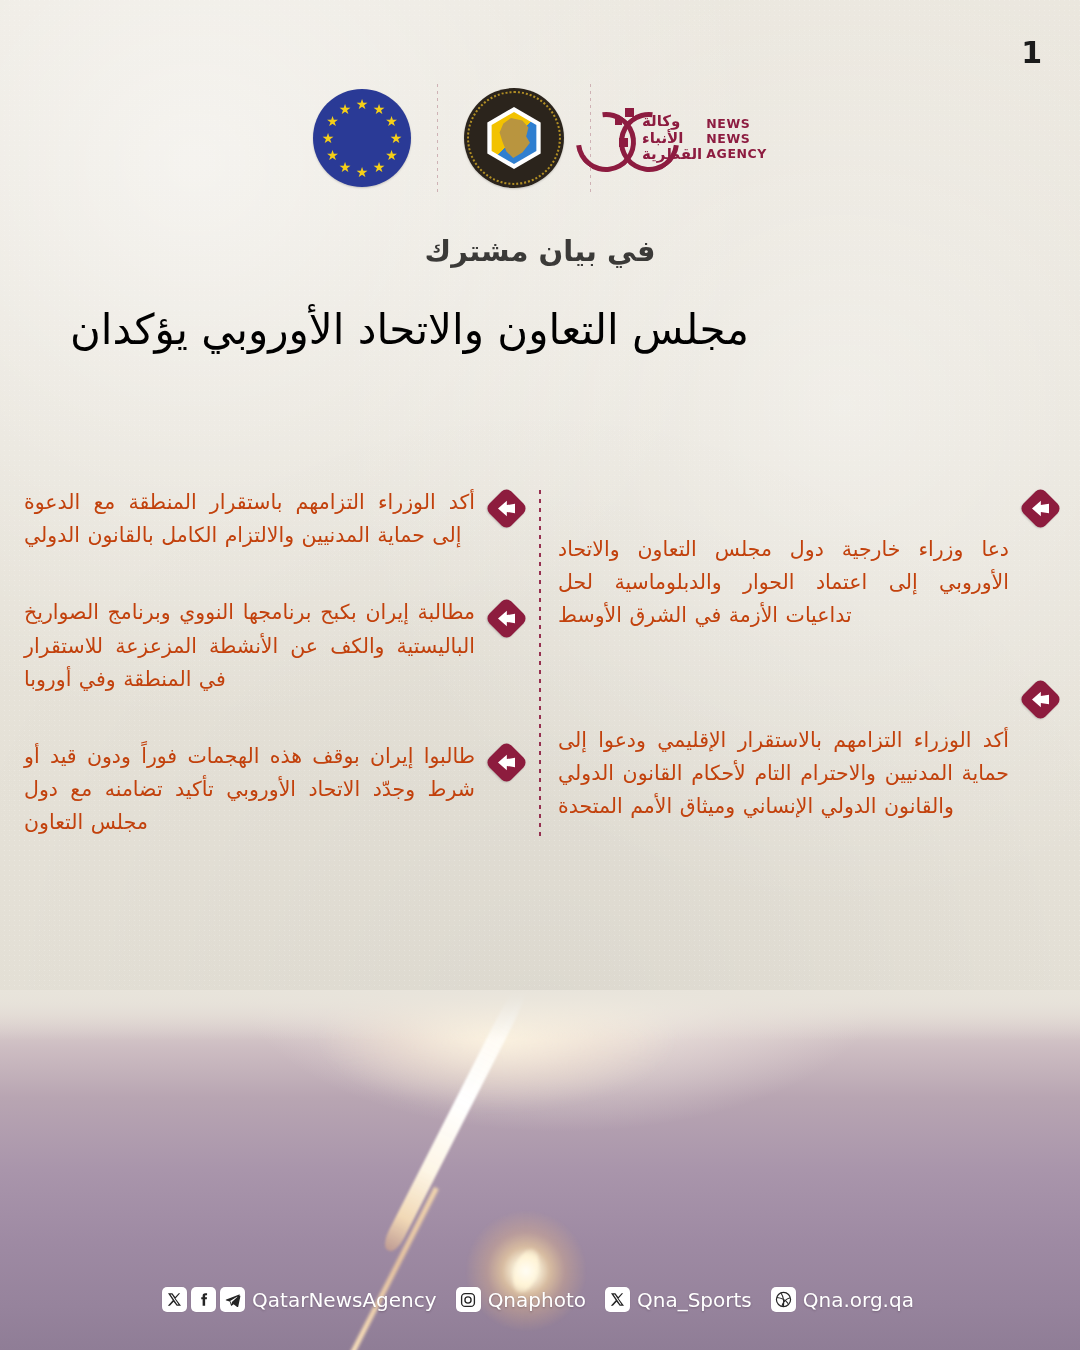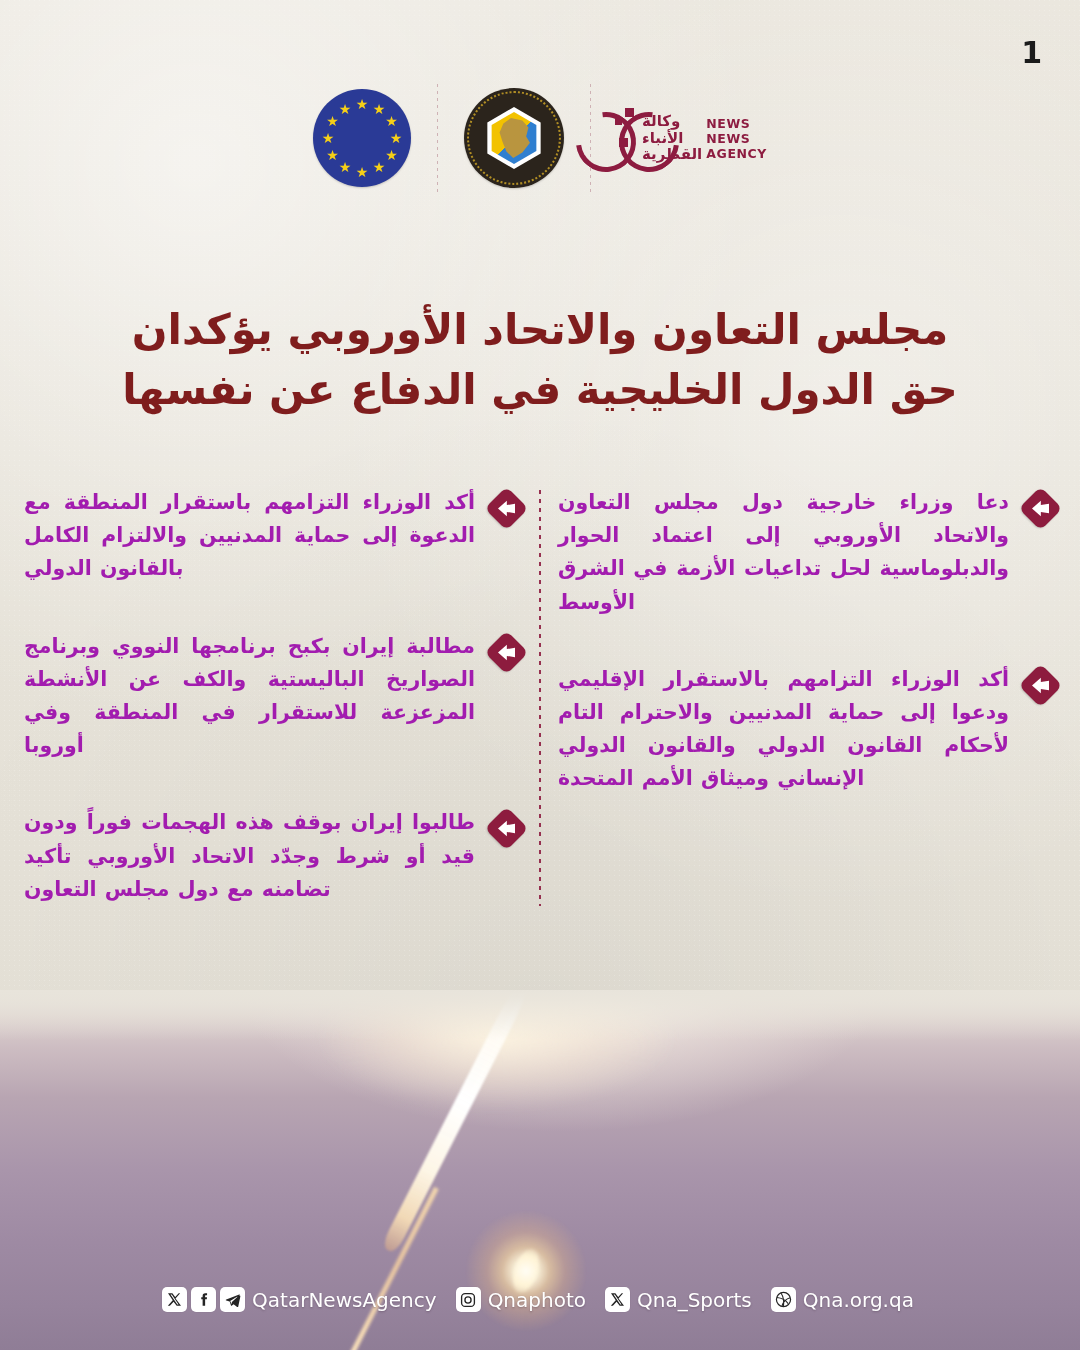--- a/index.html
+++ b/index.html
@@ -208,22 +208,22 @@
   }
 
   
   .kicker{
     position:absolute;top:234px;left:0;right:0;text-align:center;
     font-size:29px;font-weight:bold;color:#3b3a38;
     letter-spacing:0;
   }
   .headline{
     position:absolute;top:300px;left:70px;right:70px;
-    text-align:center;color:#7f1d1d;
-    font-size:42px;font-weight:bold;line-height:1.42;
+    text-align:left;color:#000000;
+    font-size:42px;font-weight:normal;line-height:1.42;
   }
   .headline div{display:block;}
 
   
   .columns{
     position:absolute;top:486px;left:24px;right:24px;
     display:flex;direction:rtl;
   }
   .col{width:calc(50% - 18px);display:flex;flex-direction:column;}
   .coldiv{
@@ -246,27 +246,27 @@
   }
   .marker .arrow{
     position:absolute;left:50%;top:50%;
     width:17px;height:17px;margin:-8.5px 0 0 -8.5px;
     transform:rotate(-45deg);
     background:#ffffff;
     clip-path:polygon(0% 50%, 52% 4%, 52% 30%, 100% 22%, 100% 78%, 52% 70%, 52% 96%);
   }
   .btext{
     flex:1 1 auto;
-    font-size:20.5px;line-height:1.62;color:#a21caf;
-    font-weight:bold;
+    font-size:20.5px;line-height:1.62;color:#c2410c;
+    font-weight:normal;
     text-align:justify;
     text-align-last:left;
     word-spacing:1px;
   }
-  .col-right .btext{text-align:justify;text-align-last:left;}
+  .col-right .btext{text-align:justify;text-align-last:left;margin-top:47px;}
 
   
   .footer{
     position:absolute;left:0;right:0;bottom:38px;
     display:flex;align-items:flex-start;justify-content:center;gap:9px;
     direction:ltr;
     padding-left:6px;
   }
   .sicon{
     width:25px;height:25px;border-radius:5px;
@@ -349,24 +349,24 @@
           <div class="dot2"></div>
           <div class="dot3"></div>
         </div>
         <div class="ar">وكالة الأنباء القطرية</div>
         <div class="en">NEWS NEWS AGENCY</div>
       </div>
     </div>
 
   </div>
 
+  <div class="kicker">في بيان مشترك</div>
 
   <div class="headline">
     <div>مجلس التعاون والاتحاد الأوروبي يؤكدان</div>
-    <div>حق الدول الخليجية في الدفاع عن نفسها</div>
   </div>
 
   <div class="columns">
 
     <div class="col col-right">
       <div class="bullet">
         <div class="marker">
             <div class="arrow"></div>
           </div>
         <div class="btext">دعا وزراء خارجية دول مجلس التعاون والاتحاد الأوروبي إلى اعتماد الحوار والدبلوماسية لحل تداعيات الأزمة في الشرق الأوسط</div>

